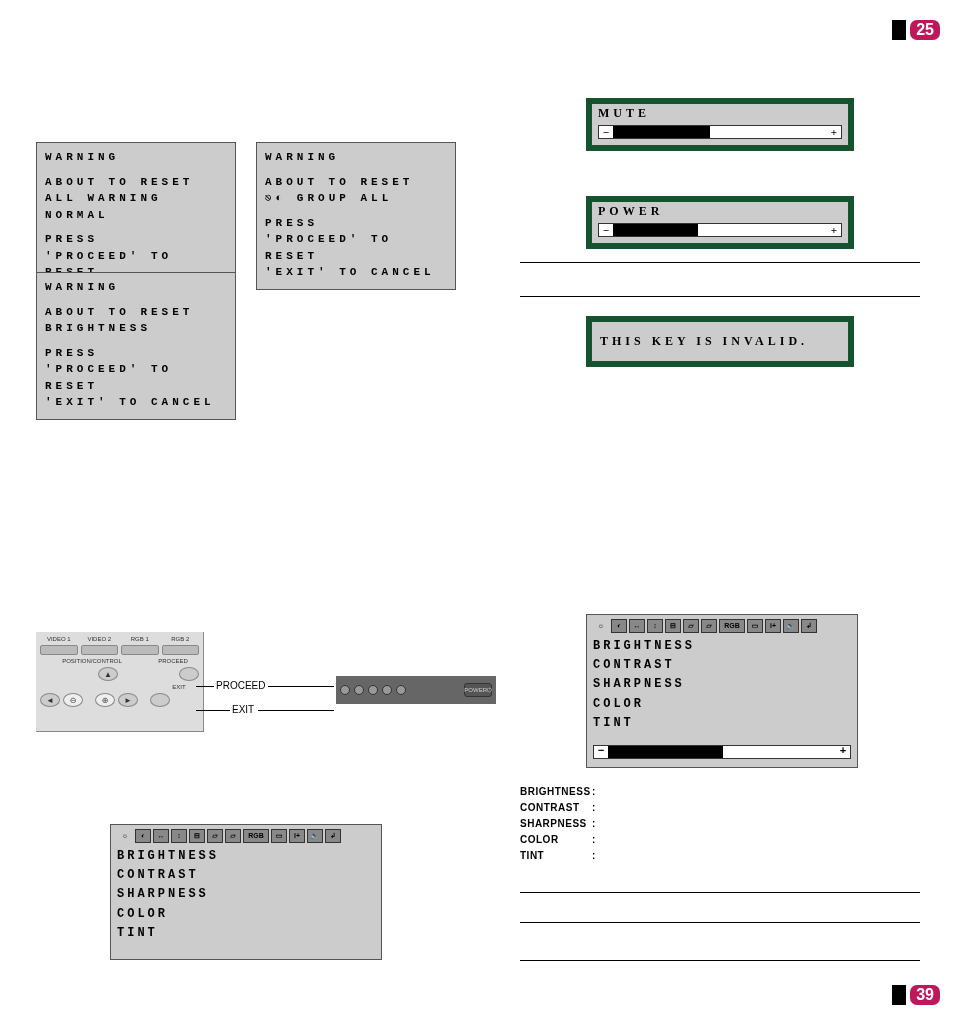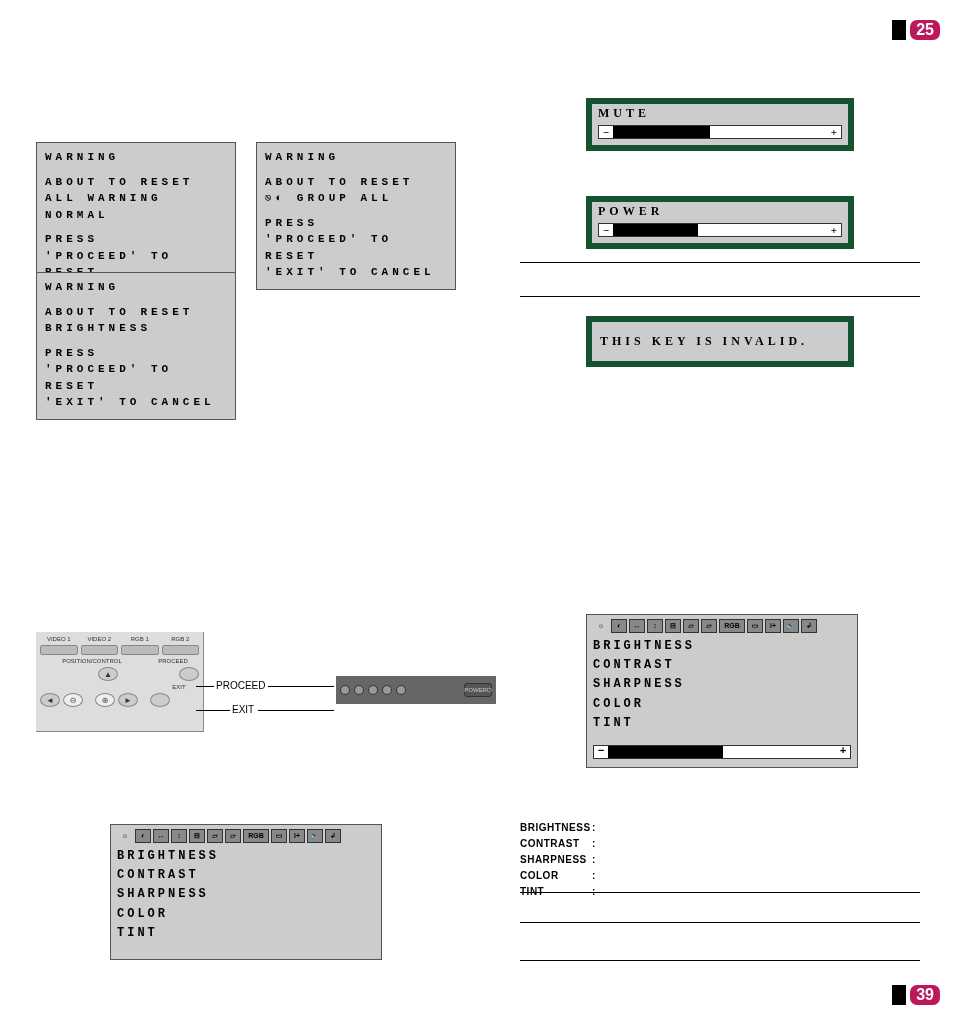--- a/index.html
+++ b/index.html
@@ -342,21 +342,21 @@
   <div>TINT</div>
   <div style="height:8px"></div>
   <div class="bar">
     <div class="minus">−</div>
     <div class="fill" style="width:45%"></div>
     <div class="empty"></div>
     <div class="plus">+</div>
   </div>
 </div>
 
-<div class="def-list" style="left:520px; top:784px;margin-top:36px;">
+<div class="def-list" style="left:520px; top:784px;">
   <div><span class="lbl">BRIGHTNESS</span><span>:</span></div>
   <div><span class="lbl">CONTRAST</span><span>:</span></div>
   <div><span class="lbl">SHARPNESS</span><span>:</span></div>
   <div><span class="lbl">COLOR</span><span>:</span></div>
   <div><span class="lbl">TINT</span><span>:</span></div>
 </div>
 
 <div class="hr" style="top:892px"></div>
 <div class="hr" style="top:922px"></div>
 <div class="hr" style="top:960px"></div>

